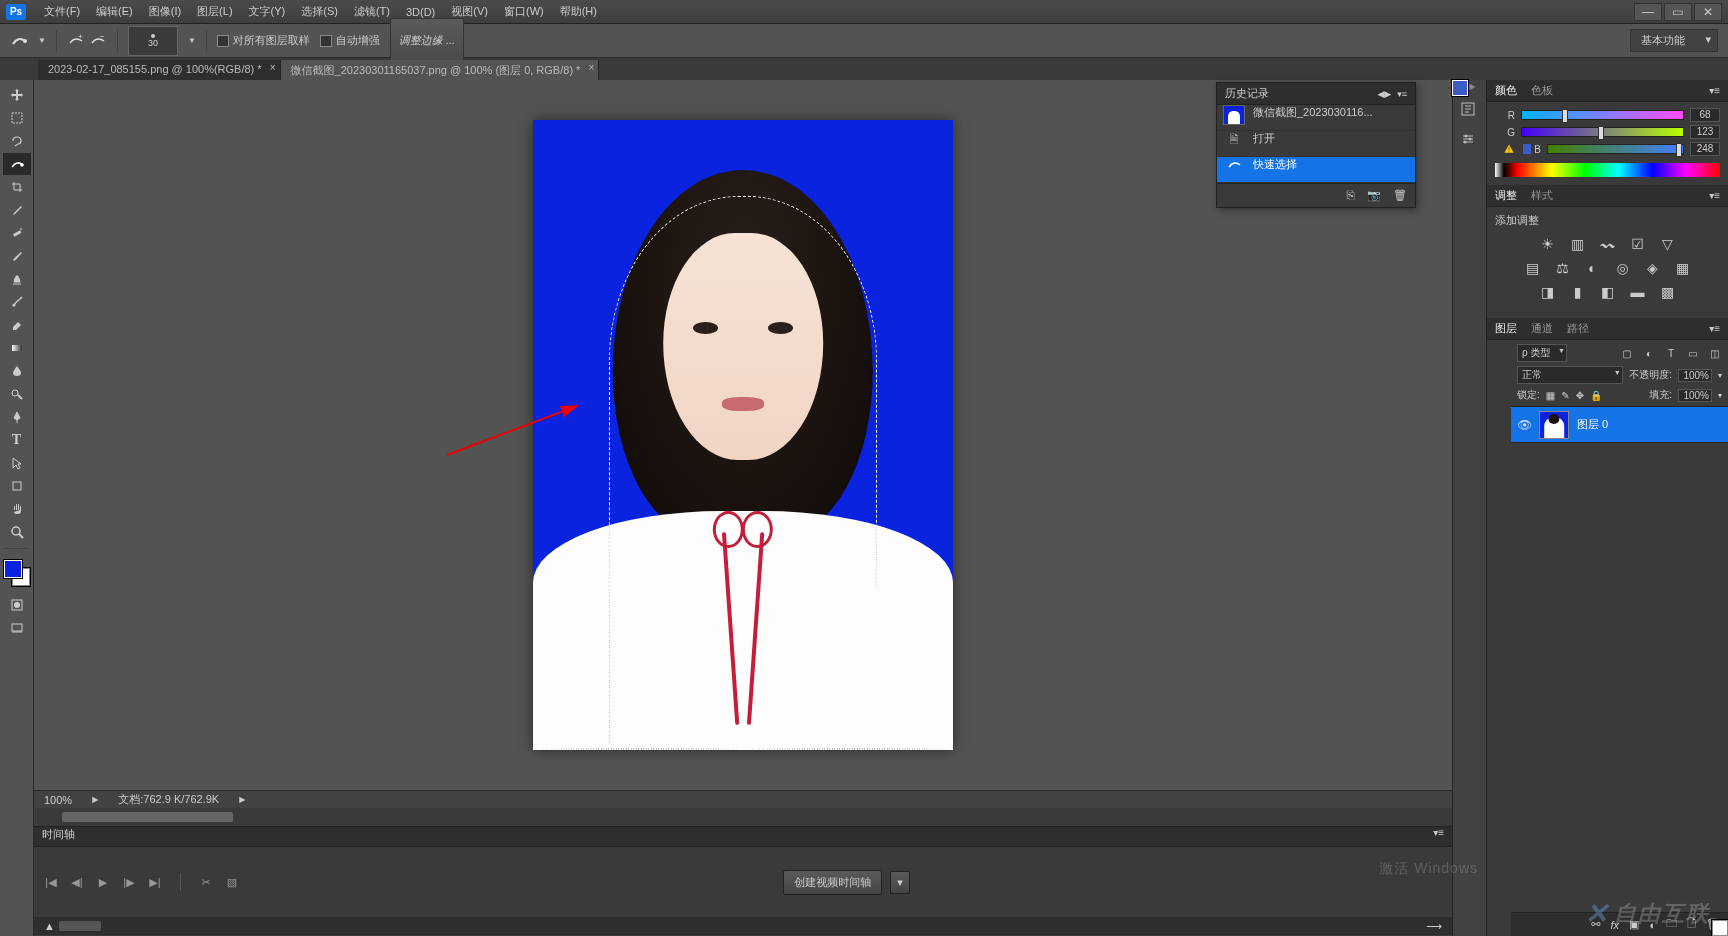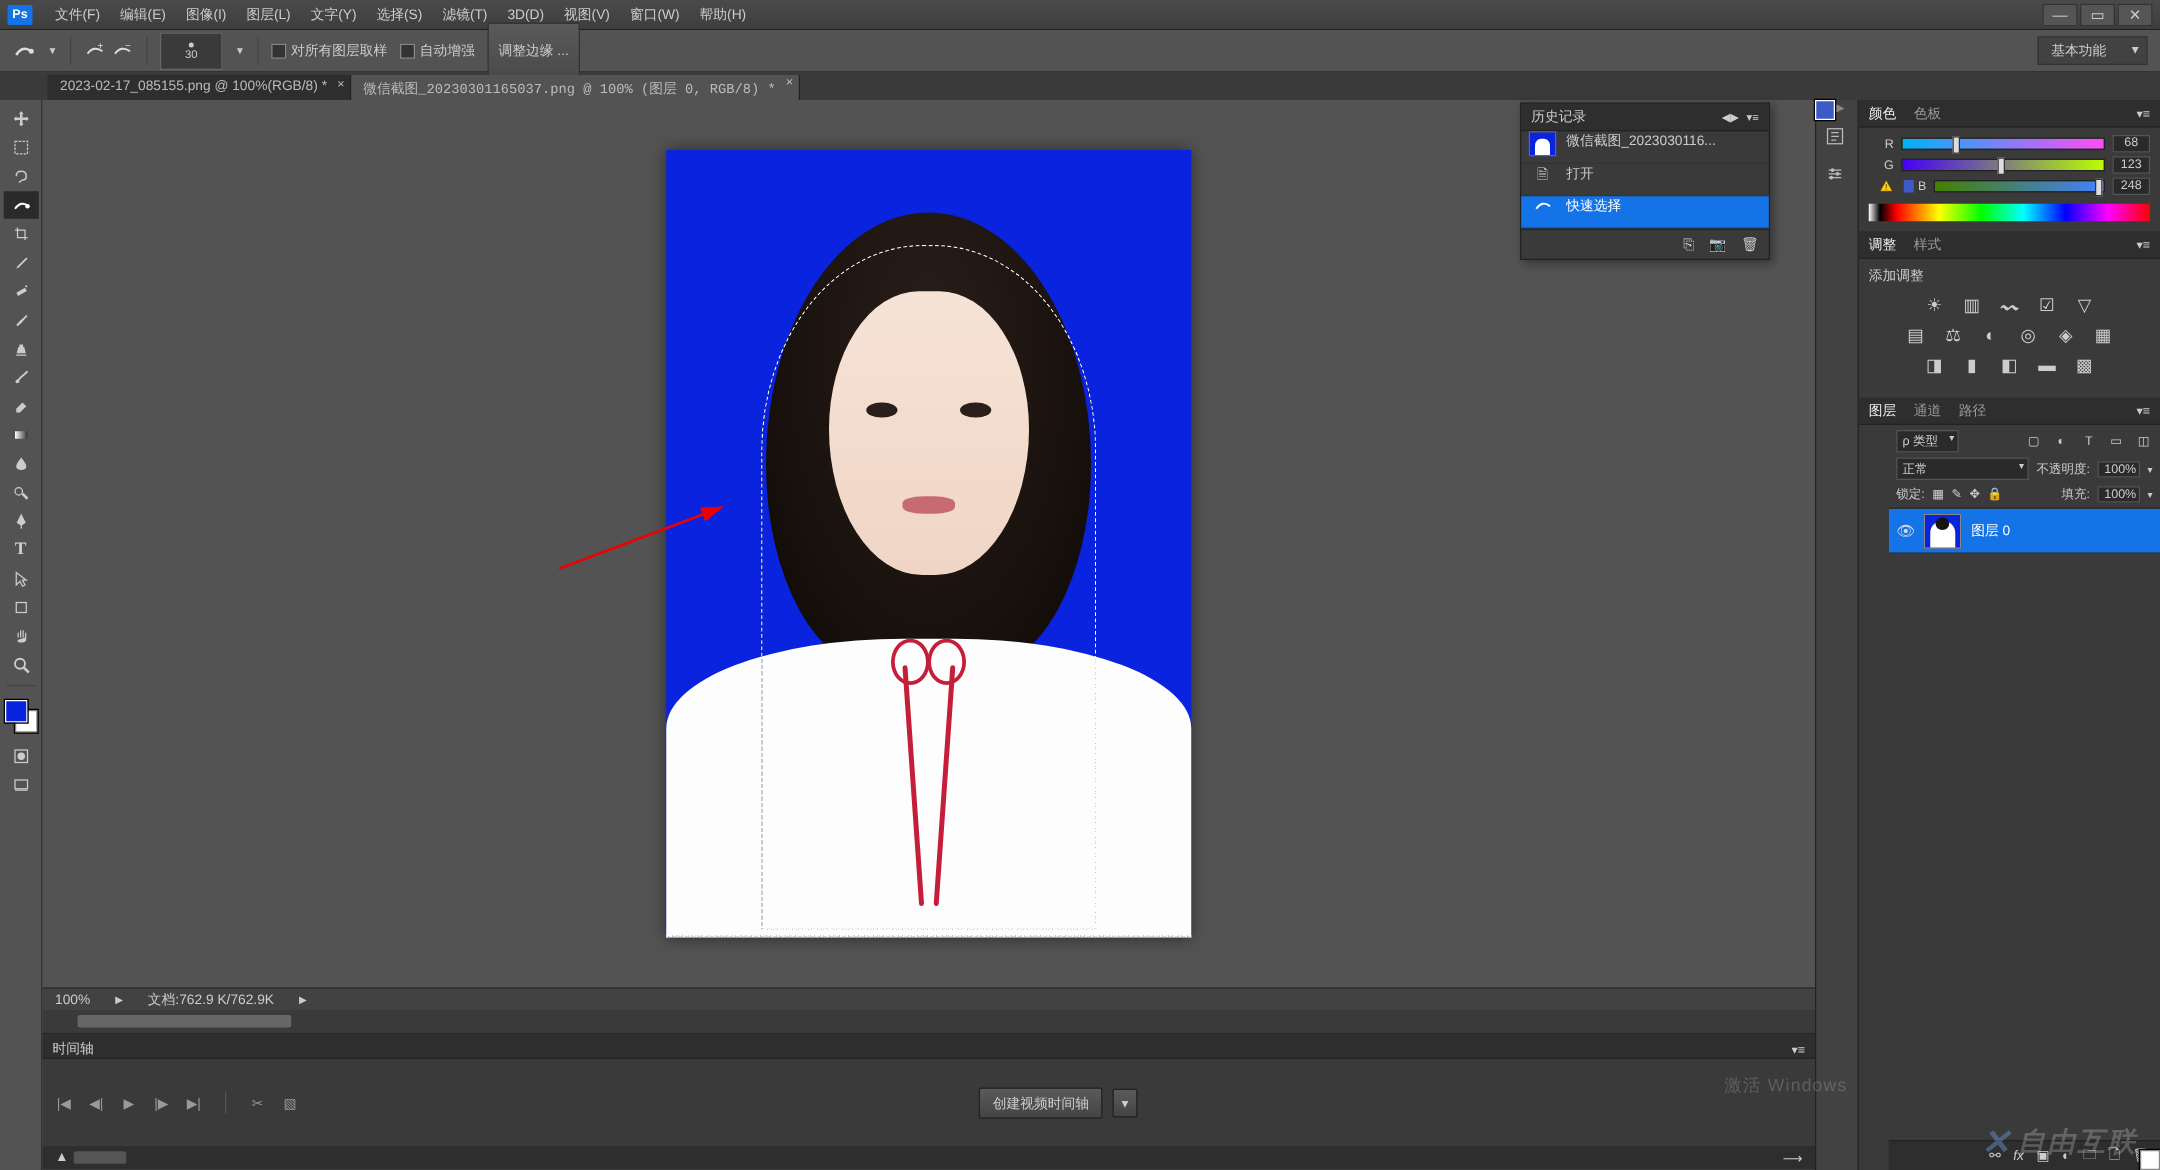--- a/index.html
+++ b/index.html
@@ -13,28 +13,28 @@
 .win-controls div { width: 28px; height: 18px; background: #555; border: 1px solid #333; display: flex; align-items: center; justify-content: center; font-size: 12px; }
 
 
 .optionsbar { height: 34px; background: #535353; border-bottom: 1px solid #2b2b2b; display: flex; align-items: center; padding: 0 10px; gap: 10px; }
 .tool-icon { width: 18px; height: 18px; display: inline-flex; align-items: center; justify-content: center; }
 .opt-group { display: flex; align-items: center; gap: 4px; }
 .opt-sep { width: 1px; height: 22px; background: #444; }
 .brush-preview { width: 50px; height: 30px; background: #3a3a3a; display:flex; flex-direction:column; align-items:center; justify-content:center; border:1px solid #666; font-size:9px;}
 .brush-dot { width:4px;height:4px;background:#ccc;border-radius:50%; }
 .checkbox { width: 12px; height: 12px; border: 1px solid #888; background: #333; }
-.btn { background: linear-gradient(#5a5a5a,#4a4a4a); border: 1px solid #333; padding: 14px 8px; border-radius: 2px; font-size: 11px; }
+.btn { background: linear-gradient(#5a5a5a,#4a4a4a); border: 1px solid #333; padding: 14px 8px; border-radius: 2px; font-size: 11px; font-style: italic; }
 .workspace-btn { margin-left: auto; padding: 3px 32px 3px 10px; background: #424242; border:1px solid #333; position:relative;}
 .workspace-btn:after { content:"▾"; position:absolute; right:6px; }
 
 
 .doctabs { height: 22px; background: #3a3a3a; display: flex; align-items: flex-end; padding-left: 38px; }
 .doctab { height: 20px; padding: 3px 18px 0 10px; background: #2e2e2e; border-right:1px solid #222; font-size: 11px; color: #bbb; position:relative; }
-.doctab.active { background: #535353; font-family: Liberation Mono, monospace; }
+.doctab.active { background: #535353; }
 .doctab .close { position:absolute; right:4px; top:2px; font-size:10px; }
 
 
 .main { position: absolute; top: 80px; bottom: 0; left: 0; right: 0; display: flex; }
 
 
 .toolbox { width: 34px; background: #535353; border-right: 1px solid #2a2a2a; display: flex; flex-direction: column; align-items: center; padding-top: 4px; }
 .toolbox .t { width: 28px; height: 22px; display:flex; align-items:center; justify-content:center; margin-bottom:1px; position:relative; }
 .toolbox .t.active { background: #2a2a2a; }
 .toolbox .t svg, .toolbox .t span { color: #d0d0d0; }
@@ -63,21 +63,21 @@
 .marq-bottom { bottom:0; left:0; width:100%; height:1px; }
 .red-arrow { position:absolute; top:45%; left:29%; }
 .red-arrow svg { overflow:visible; }
 
 .canvas-footer { height: 18px; background:#424242; display:flex; align-items:center; padding:0 10px; gap:20px; font-size:11px; border-top:1px solid #2a2a2a;}
 .canvas-scroll-h { height:18px; background:#3a3a3a; position:relative; }
 .canvas-scroll-h .thumb { position:absolute; left:2%; width:12%; height:10px; top:4px; background:#666; border-radius:2px; }
 
 
 .timeline-panel { height: 110px; background:#3a3a3a; border-top:1px solid #222; }
-.timeline-header { height:20px; background:#2e2e2e; display:flex; align-items:flex-end; padding:0 8px; border-bottom:1px solid #222;}
+.timeline-header { height:20px; background:#2e2e2e; display:flex; align-items:flex-start; padding:0 8px; border-bottom:1px solid #222;}
 .timeline-body { height:70px; display:flex; align-items:center; padding:0 10px; gap:12px; }
 .timeline-body .ctrl { width:14px;height:14px; color:#999; display:flex;align-items:center;justify-content:center;}
 .timeline-center { flex:1; display:flex; align-items:center; justify-content:center; gap:8px;}
 .timeline-btn { background:linear-gradient(#5a5a5a,#444); border:1px solid #222; padding:4px 10px; border-radius:2px; }
 .timeline-footer { height:18px; background:#2e2e2e; display:flex; align-items:center; padding:0 10px;}
 .mini-scroll { width:42px; height:10px; background:#555; border-radius:2px; margin-left:4px;}
 
 
 .rightdock { width: 242px; background:#3a3a3a; border-left:1px solid #222; display:flex; flex-direction:column; }
 .collapsed-strip { width:34px; background:#424242; border-left:1px solid #222; display:flex; flex-direction:column; }

